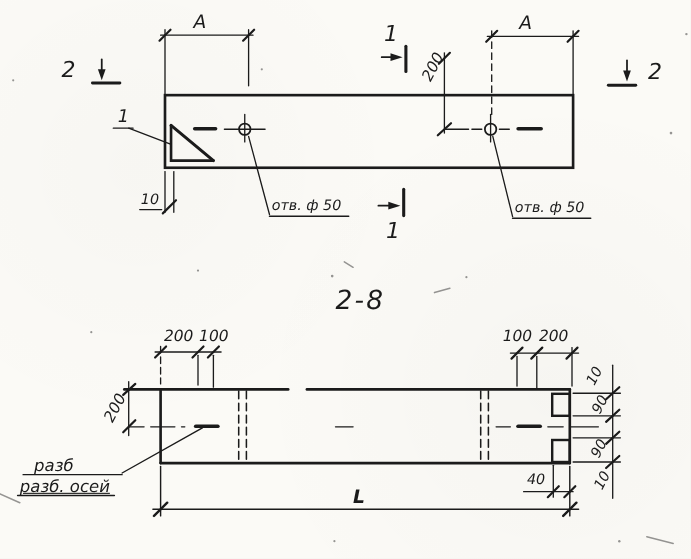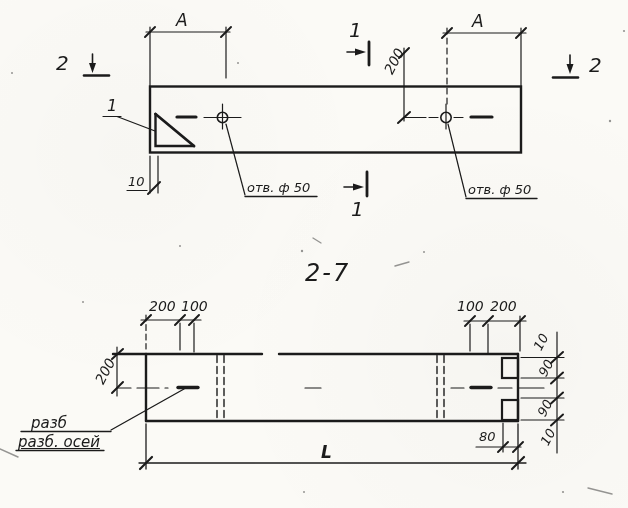--- a/index.html
+++ b/index.html
@@ -237,28 +237,28 @@
   <span class="lbl mark" style="left:349px; top:20px;">1</span>
   <span class="lbl mark" style="left:351px; top:199px;">1</span>
   <span class="lbl mark" style="left:56px;  top:53px;">2</span>
   <span class="lbl mark" style="left:589px; top:55px;">2</span>
   <span class="lbl dim rot" style="left:394px; top:61px;">200</span>
   <span class="lbl" style="left:107px; top:98px; font-size:16px;">1</span>
   <span class="lbl dimsm" style="left:247px; top:181px;">отв. ф 50</span>
   <span class="lbl dimsm" style="left:468px; top:183px;">отв. ф 50</span>
   <span class="lbl dimsm" style="left:128px; top:175px;">10</span>
 
-  <span class="lbl title" style="left:305px; top:261px;">2-7</span>
+  <span class="lbl title" style="left:305px; top:261px;">2-8</span>
   <span class="lbl dim" style="left:149px; top:299px;">200</span>
   <span class="lbl dim" style="left:181px; top:299px;">100</span>
   <span class="lbl dim" style="left:457px; top:299px;">100</span>
   <span class="lbl dim" style="left:490px; top:299px;">200</span>
   <span class="lbl dim rot" style="left:105px; top:371px;">200</span>
   <span class="lbl" style="left:31px; top:416px; font-size:15px;">разб</span>
   <span class="lbl" style="left:18px; top:435px; font-size:15px;text-decoration:underline;">разб. осей</span>
   <span class="lbl" style="left:321px; top:444px; font-size:17px; font-weight:bold;">L</span>
-  <span class="lbl dimsm" style="left:479px; top:430px;">80</span>
+  <span class="lbl dimsm" style="left:479px; top:430px;">40</span>
   <span class="lbl dimsm rot" style="left:541px; top:342px;">10</span>
   <span class="lbl dimsm rot" style="left:546px; top:368px;">90</span>
   <span class="lbl dimsm rot" style="left:545px; top:408px;">90</span>
   <span class="lbl dimsm rot" style="left:548px; top:437px;">10</span>
 
 </div>
 
 </body></html>

